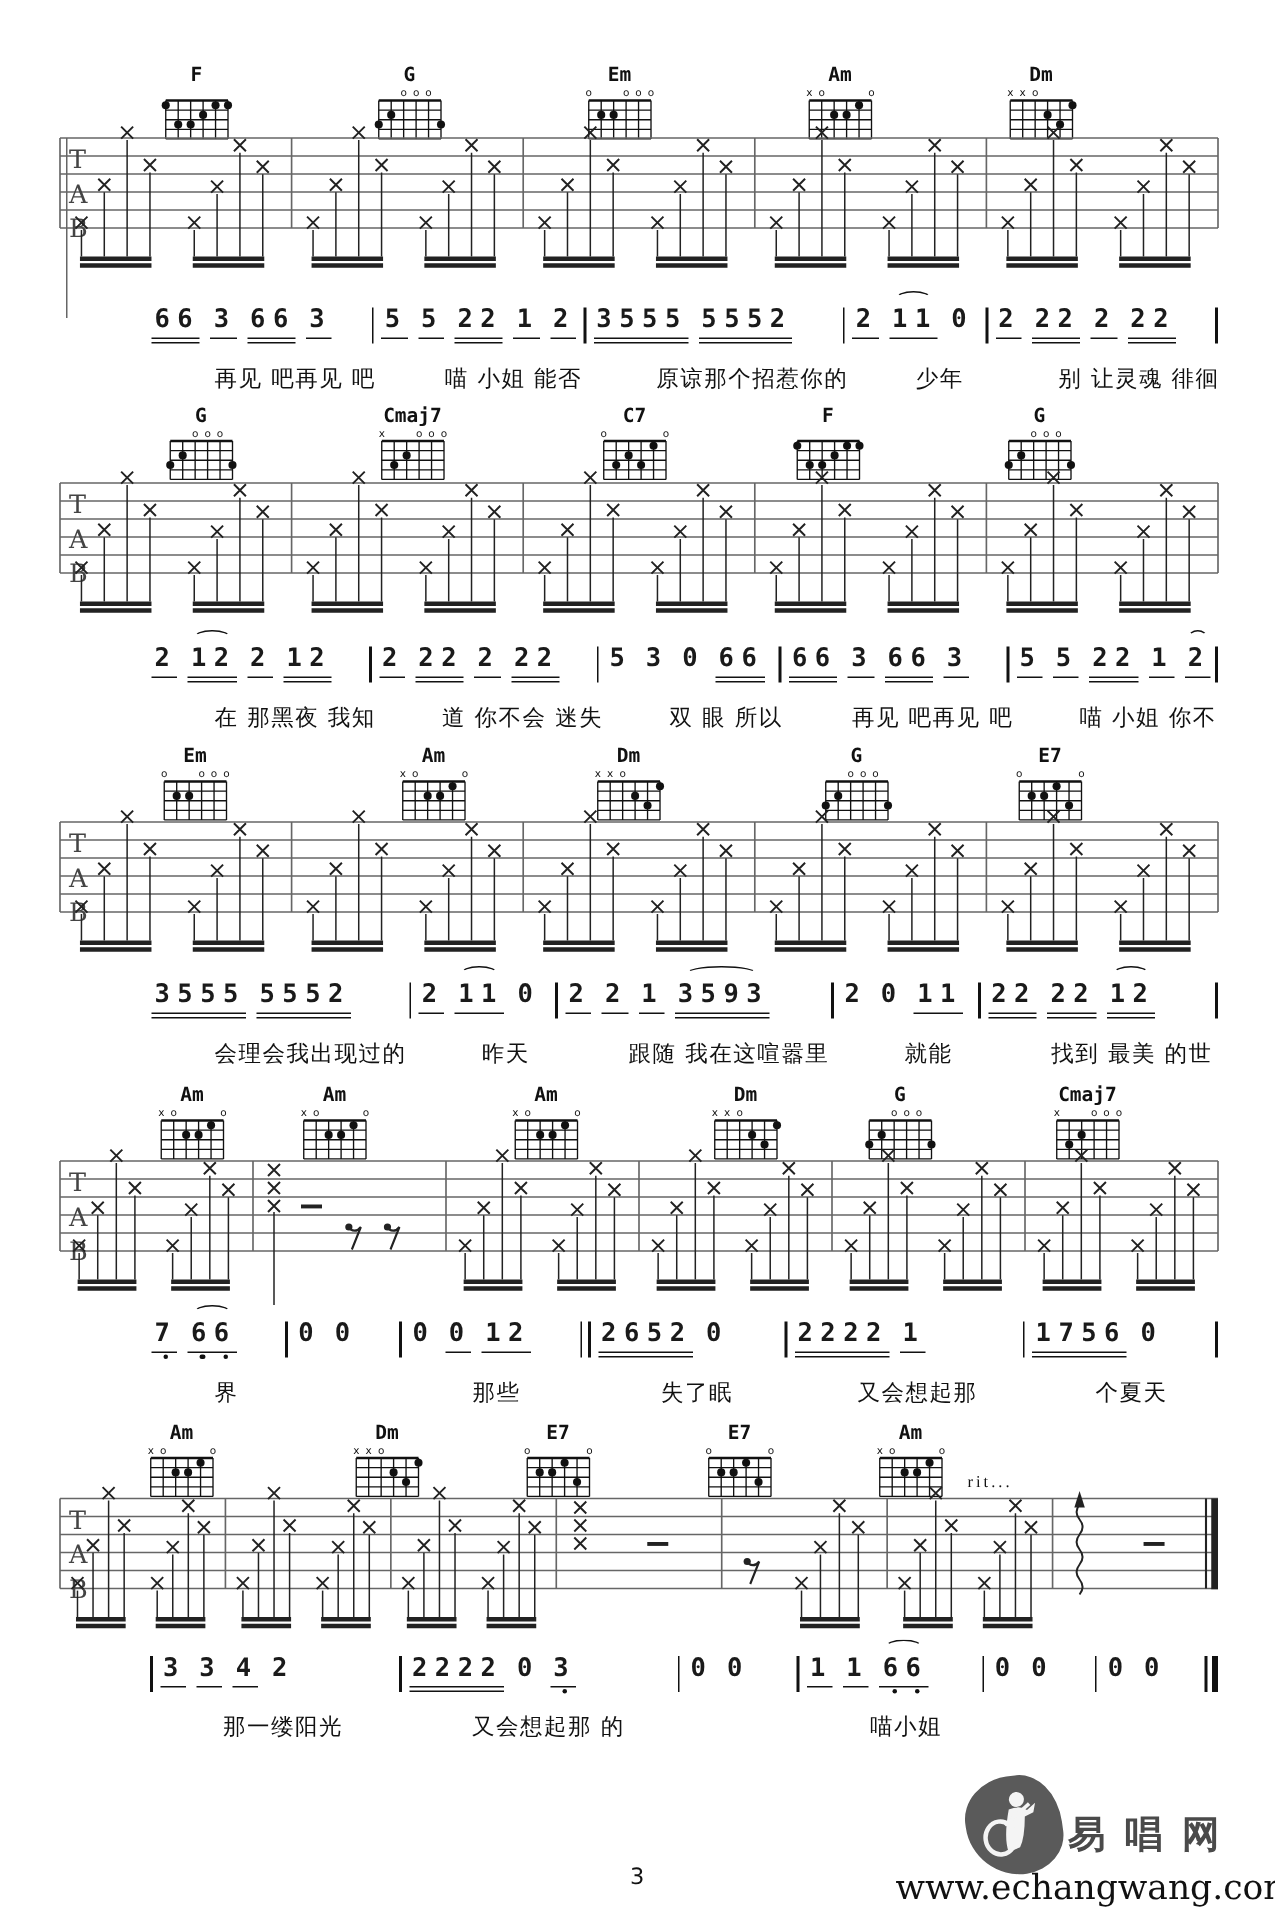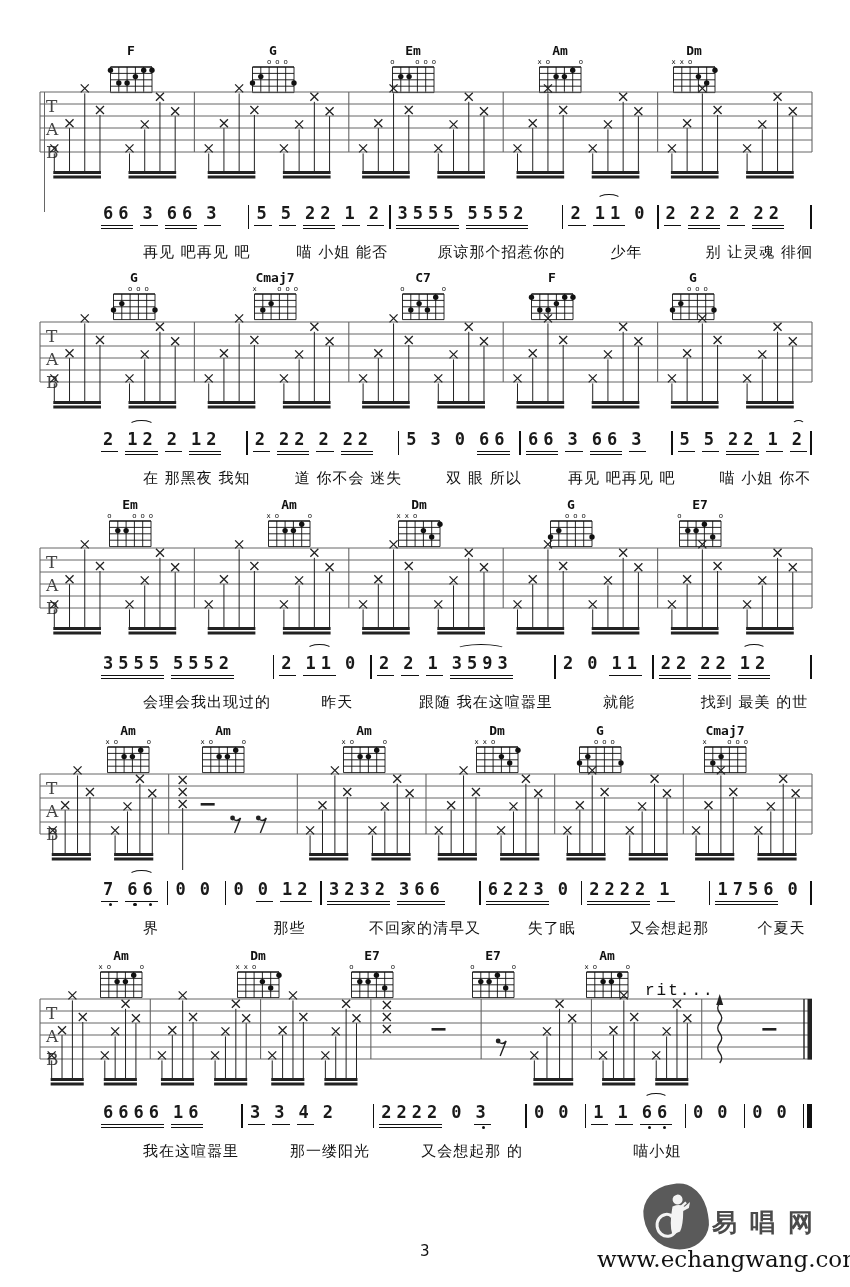--- a/index.html
+++ b/index.html
@@ -22,21 +22,21 @@
   .u2{border-bottom:4px double #111;}
   .tie::before{content:"";position:absolute;top:-8px;left:12%;right:12%;height:8px;
      border:1.4px solid transparent;border-top-color:#111;border-radius:50%;}
   .ch{position:relative;display:inline-block;}
   .chd::after{content:"";position:absolute;left:40%;bottom:-7px;width:3.2px;height:3.2px;
      border-radius:50%;background:#111;}
   .lyr{font-size:15px;letter-spacing:1px;margin-top:11px;white-space:pre;color:#111;margin-left:42px;}
   .bar{flex:none;width:1.6px;height:24px;background:#111;margin:3px 2px 0 2px;}
   .bar.thick{width:4.5px;margin-left:1px;}
   .leftline{position:absolute;width:1.2px;background:#666;}
-  .rit{position:absolute;font-family:Liberation Mono, monospace;font-size:16px;
+  .rit{position:absolute;font-family:Liberation Serif, serif;font-size:11px;
        letter-spacing:2px;color:#111;}
   
   .pageno{position:absolute;left:420px;top:1242px;font-size:15px;color:#111;}
   .logo-blob{position:absolute;left:644px;top:1184px;width:64px;height:66px;background:#5a5a5a;
      border-radius:54% 46% 48% 62% / 46% 58% 42% 60%;transform:rotate(-8deg);}
   .logo-name{position:absolute;left:712px;top:1206px;font-size:25px;font-weight:bold;
      letter-spacing:13px;color:#4a4a4a;}
   .logo-url{position:absolute;left:597px;top:1246px;font-size:23px;color:#111;
      font-family:"DejaVu Serif",serif;}
 </style>
@@ -1305,31 +1305,24 @@
       <div class="bar"></div>
       <div class="measure" style="flex-grow: 9;">
         <div class="nums">
           <span class="g">0</span>
           <span class="g u1">0</span>
           <span class="g u1">12</span>
         </div>
         <div class="lyr">那些</div>
       </div>
       <div class="bar"></div>
-      <div class="measure" style="flex-grow: 13;">
-        <div class="nums">
-          <span class="g u2">3232</span>
-          <span class="g u2">366</span>
-        </div>
-        <div class="lyr">不回家的清早又</div>
-      </div>
       <div class="bar"></div>
       <div class="measure" style="flex-grow: 11;">
         <div class="nums">
-          <span class="g u2">6223</span>
+          <span class="g u2">2652</span>
           <span class="g">0</span>
         </div>
         <div class="lyr">失了眠</div>
       </div>
       <div class="bar"></div>
       <div class="measure" style="flex-grow: 11;">
         <div class="nums">
           <span class="g u2">2222</span>
           <span class="g u1">1</span>
         </div>
@@ -1339,27 +1332,20 @@
       <div class="measure" style="flex-grow: 10;">
         <div class="nums">
           <span class="g u2">1756</span>
           <span class="g">0</span>
         </div>
         <div class="lyr">个夏天</div>
       </div>
       <div class="bar"></div>
     </div>
     <div class="vline" style="top: 1101px;">
-      <div class="measure" style="flex-grow: 13;">
-        <div class="nums">
-          <span class="g u2">6666</span>
-          <span class="g u2">16</span>
-        </div>
-        <div class="lyr">我在这喧嚣里</div>
-      </div>
       <div class="bar"></div>
       <div class="measure" style="flex-grow: 15;">
         <div class="nums">
           <span class="g u1">3</span>
           <span class="g u1">3</span>
           <span class="g u1">4</span>
           <span class="g">2</span>
         </div>
         <div class="lyr">那一缕阳光</div>
       </div>

